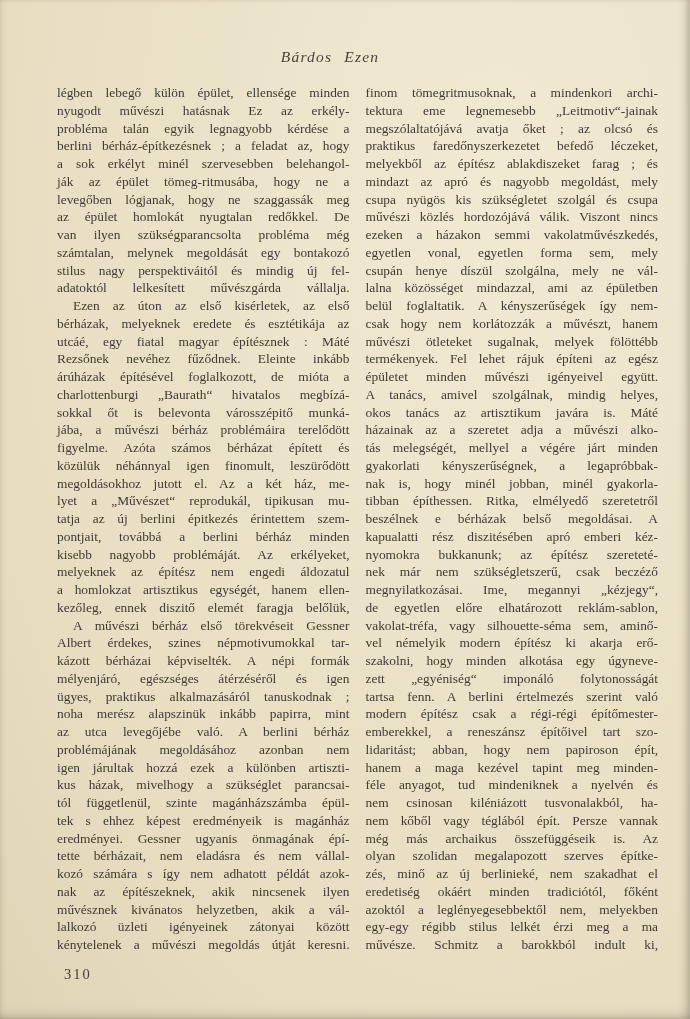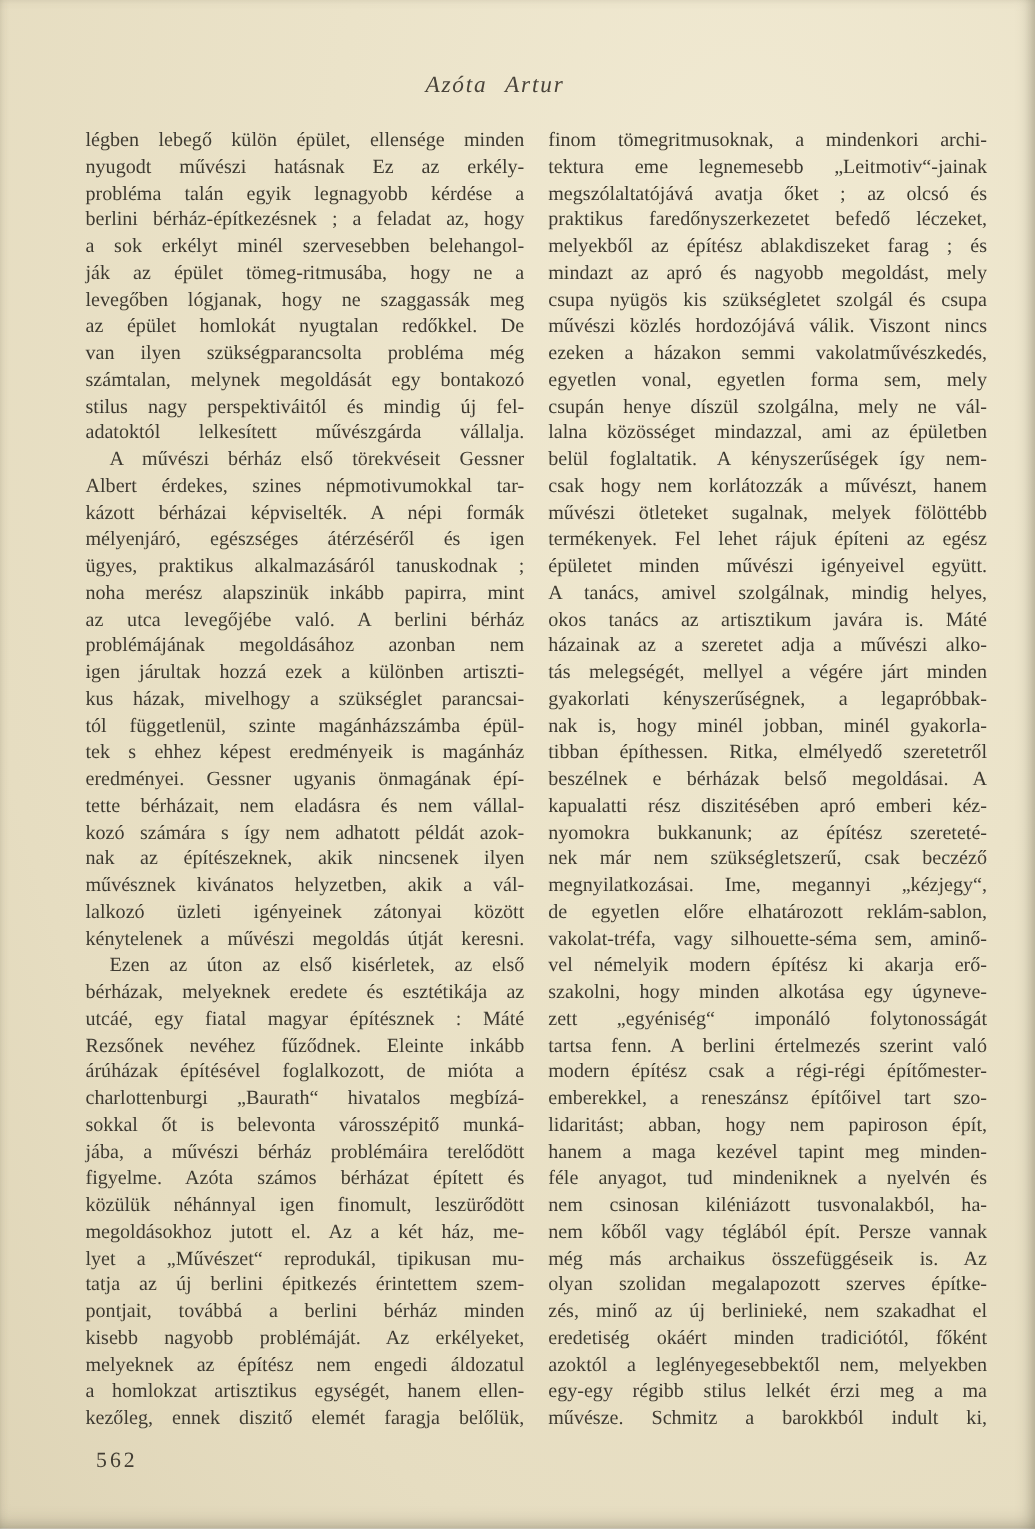--- a/index.html
+++ b/index.html
@@ -54,73 +54,73 @@
     font-size: 14.5px;
     letter-spacing: 2px;
     color: #433e34;
   }
 </style>
 </head>
 <body>
 
 <div class="page">
 
-  <div class="running-header">Azóta Artur</div>
+  <div class="running-header">Bárdos Ezen</div>
 
   <div class="columns">
     <div class="col">
       <p>légben lebegő külön épület, ellensége minden
 nyugodt művészi hatásnak Ez az erkély-
 probléma talán egyik legnagyobb kérdése a
 berlini bérház-építkezésnek ; a feladat az, hogy
 a sok erkélyt minél szervesebben belehangol-
 ják az épület tömeg-ritmusába, hogy ne a
 levegőben lógjanak, hogy ne szaggassák meg
 az épület homlokát nyugtalan redőkkel. De
 van ilyen szükségparancsolta probléma még
 számtalan, melynek megoldását egy bontakozó
 stilus nagy perspektiváitól és mindig új fel-
 adatoktól lelkesített művészgárda vállalja.</p>
+      <p class="indent">Ezen az úton az első kisérletek, az első
+bérházak, melyeknek eredete és esztétikája az
+utcáé, egy fiatal magyar építésznek : Máté
+Rezsőnek nevéhez fűződnek. Eleinte inkább
+árúházak építésével foglalkozott, de mióta a
+charlottenburgi „Baurath“ hivatalos megbízá-
+sokkal őt is belevonta városszépitő munká-
+jába, a művészi bérház problémáira terelődött
+figyelme. Azóta számos bérházat épített és
+közülük néhánnyal igen finomult, leszürődött
+megoldásokhoz jutott el. Az a két ház, me-
+lyet a „Művészet“ reprodukál, tipikusan mu-
+tatja az új berlini épitkezés érintettem szem-
+pontjait, továbbá a berlini bérház minden
+kisebb nagyobb problémáját. Az erkélyeket,
+melyeknek az építész nem engedi áldozatul
+a homlokzat artisztikus egységét, hanem ellen-
+kezőleg, ennek diszitő elemét faragja belőlük,</p>
       <p class="indent">A művészi bérház első törekvéseit Gessner
 Albert érdekes, szines népmotivumokkal tar-
 kázott bérházai képviselték. A népi formák
 mélyenjáró, egészséges átérzéséről és igen
 ügyes, praktikus alkalmazásáról tanuskodnak ;
 noha merész alapszinük inkább papirra, mint
 az utca levegőjébe való. A berlini bérház
 problémájának megoldásához azonban nem
 igen járultak hozzá ezek a különben artiszti-
 kus házak, mivelhogy a szükséglet parancsai-
 tól függetlenül, szinte magánházszámba épül-
 tek s ehhez képest eredményeik is magánház
 eredményei. Gessner ugyanis önmagának épí-
 tette bérházait, nem eladásra és nem vállal-
 kozó számára s így nem adhatott példát azok-
 nak az építészeknek, akik nincsenek ilyen
 művésznek kivánatos helyzetben, akik a vál-
 lalkozó üzleti igényeinek zátonyai között
 kénytelenek a művészi megoldás útját keresni.</p>
-      <p class="indent">Ezen az úton az első kisérletek, az első
-bérházak, melyeknek eredete és esztétikája az
-utcáé, egy fiatal magyar építésznek : Máté
-Rezsőnek nevéhez fűződnek. Eleinte inkább
-árúházak építésével foglalkozott, de mióta a
-charlottenburgi „Baurath“ hivatalos megbízá-
-sokkal őt is belevonta városszépitő munká-
-jába, a művészi bérház problémáira terelődött
-figyelme. Azóta számos bérházat épített és
-közülük néhánnyal igen finomult, leszürődött
-megoldásokhoz jutott el. Az a két ház, me-
-lyet a „Művészet“ reprodukál, tipikusan mu-
-tatja az új berlini épitkezés érintettem szem-
-pontjait, továbbá a berlini bérház minden
-kisebb nagyobb problémáját. Az erkélyeket,
-melyeknek az építész nem engedi áldozatul
-a homlokzat artisztikus egységét, hanem ellen-
-kezőleg, ennek diszitő elemét faragja belőlük,</p>
     </div>
     <div class="col">
       <p>finom tömegritmusoknak, a mindenkori archi-
 tektura eme legnemesebb „Leitmotiv“-jainak
 megszólaltatójává avatja őket ; az olcsó és
 praktikus faredőnyszerkezetet befedő léczeket,
 melyekből az építész ablakdiszeket farag ; és
 mindazt az apró és nagyobb megoldást, mely
 csupa nyügös kis szükségletet szolgál és csupa
 művészi közlés hordozójává válik. Viszont nincs
@@ -161,15 +161,15 @@
 még más archaikus összefüggéseik is. Az
 olyan szolidan megalapozott szerves építke-
 zés, minő az új berlinieké, nem szakadhat el
 eredetiség okáért minden tradiciótól, főként
 azoktól a leglényegesebbektől nem, melyekben
 egy-egy régibb stilus lelkét érzi meg a ma
 művésze. Schmitz a barokkból indult ki,</p>
     </div>
   </div>
 
-  <div class="page-number">562</div>
+  <div class="page-number">310</div>
 
 </div>
 
 </body></html>

